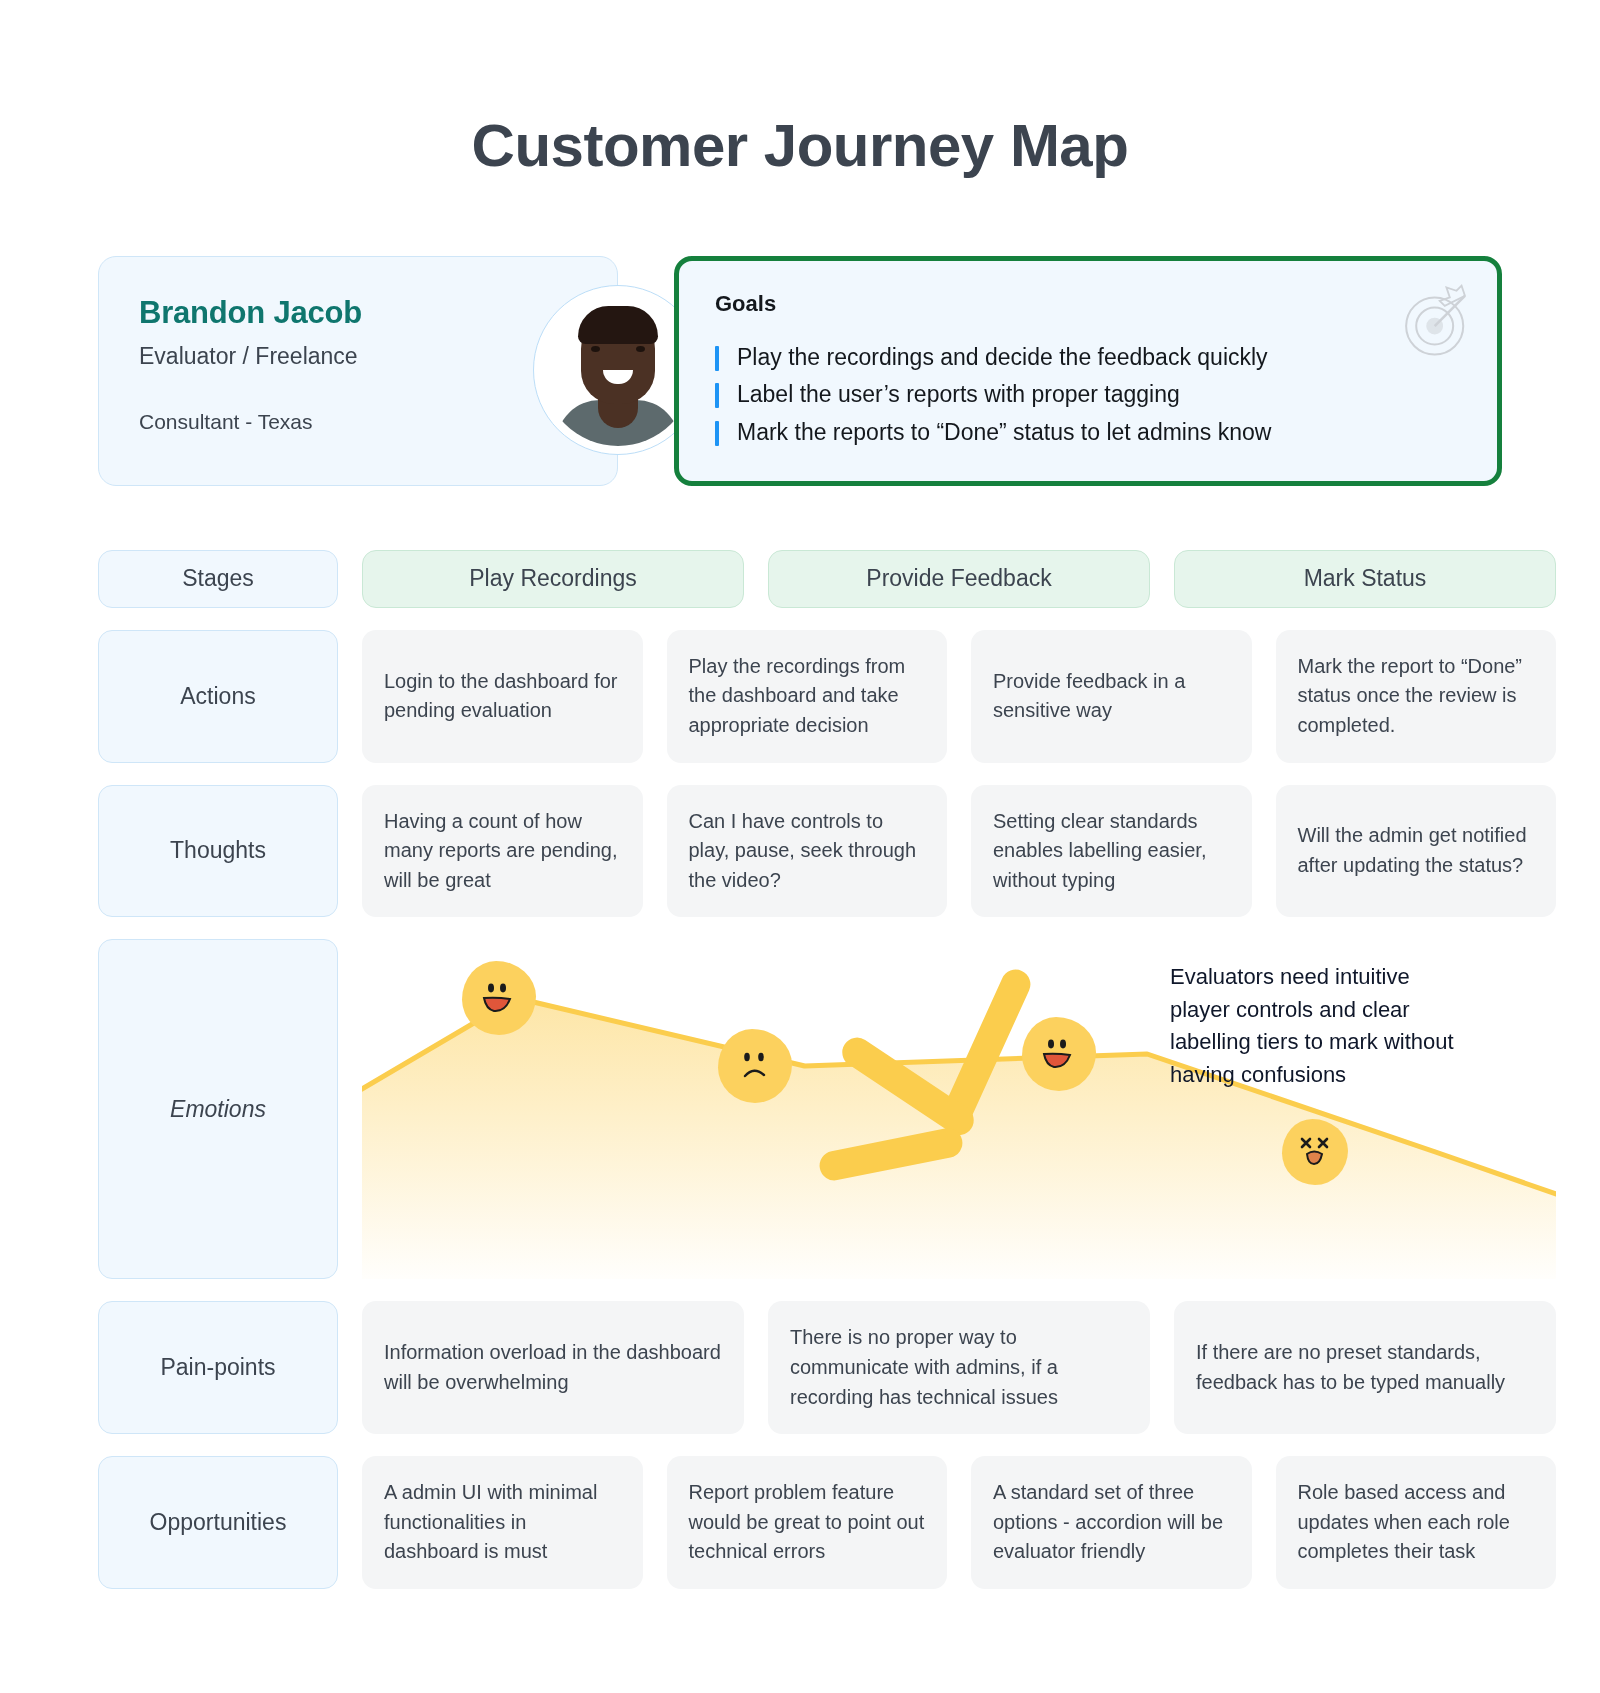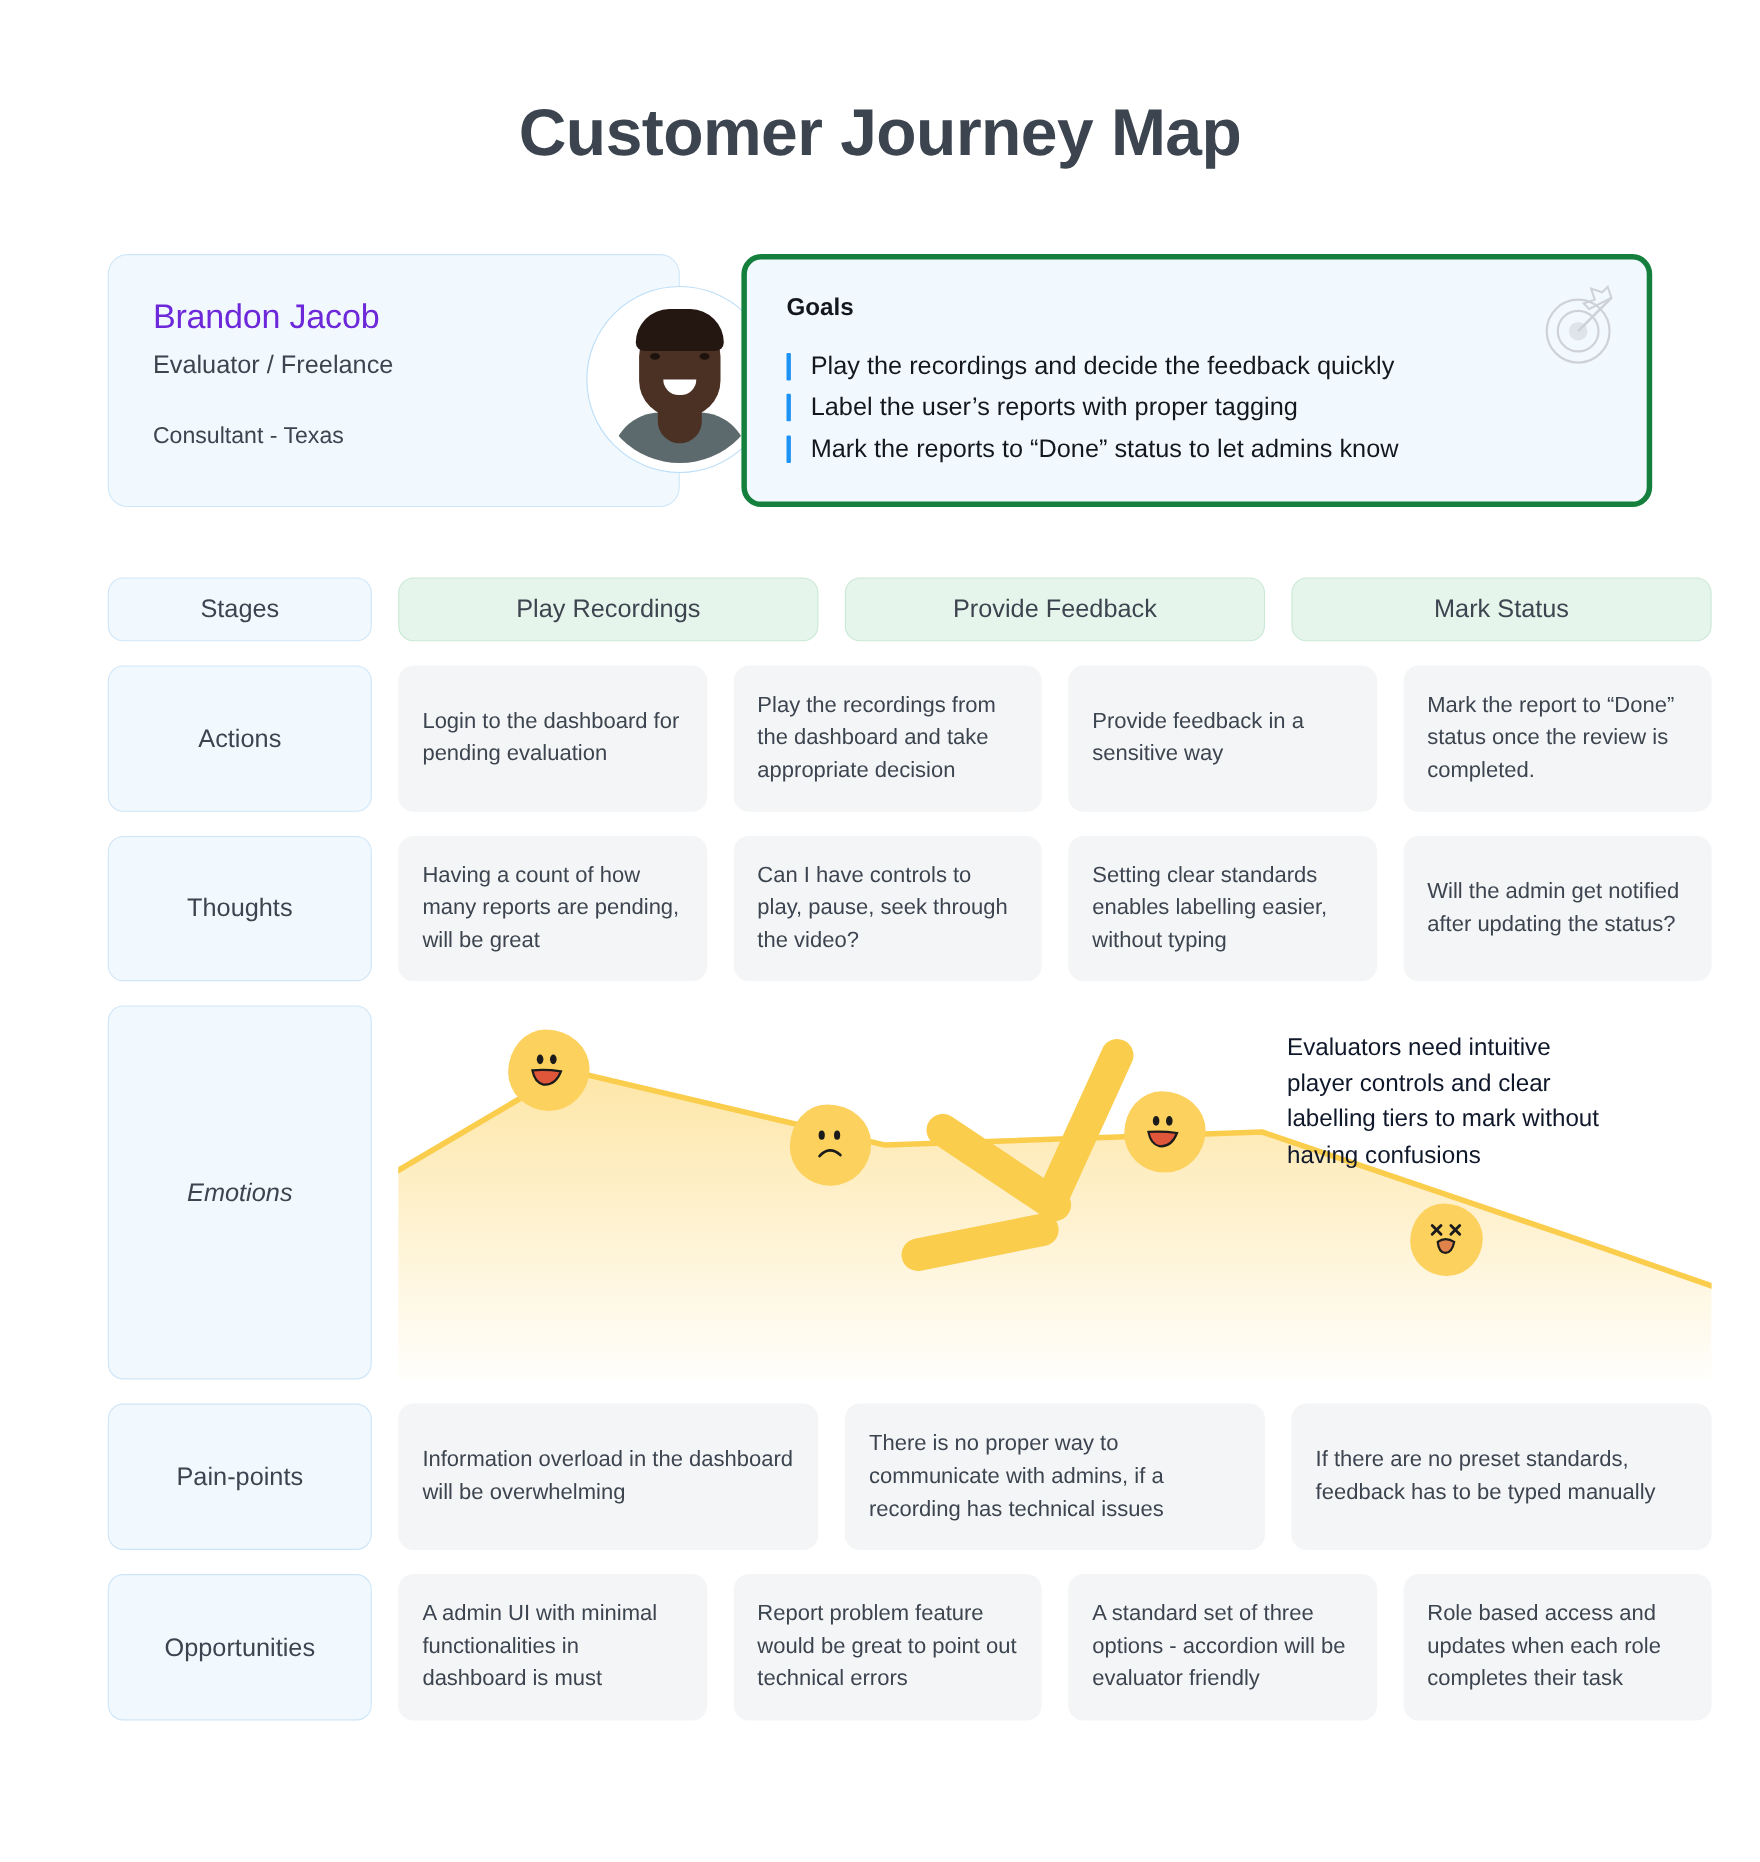--- a/index.html
+++ b/index.html
@@ -14,20 +14,21 @@
   }
 
   
   .page-title {
     text-align: center;
     font-size: 60px;
     font-weight: bold;
     color: #3c444f;
     letter-spacing: -0.5px;
     padding-top: 86px;
+    margin-top: 25px;
   }
 
   
   .top-row {
     display: flex;
     gap: 56px;
     padding: 76px 98px 0 98px;
     align-items: stretch;
   }
 
@@ -35,22 +36,22 @@
     width: 520px;
     background: #f1f8fe;
     border: 1px solid #cfe6f8;
     border-radius: 18px;
     position: relative;
     padding: 38px 0 34px 40px;
     min-height: 190px;
   }
   .persona-name {
     font-size: 31px;
-    font-weight: normal;
-    color: #6d28d9;
+    font-weight: bold;
+    color: #0f766e;
     letter-spacing: -0.2px;
   }
   .persona-role {
     font-size: 23px;
     color: #3c444f;
     margin-top: 12px;
   }
   .persona-location {
     font-size: 21px;
     color: #3c444f;

